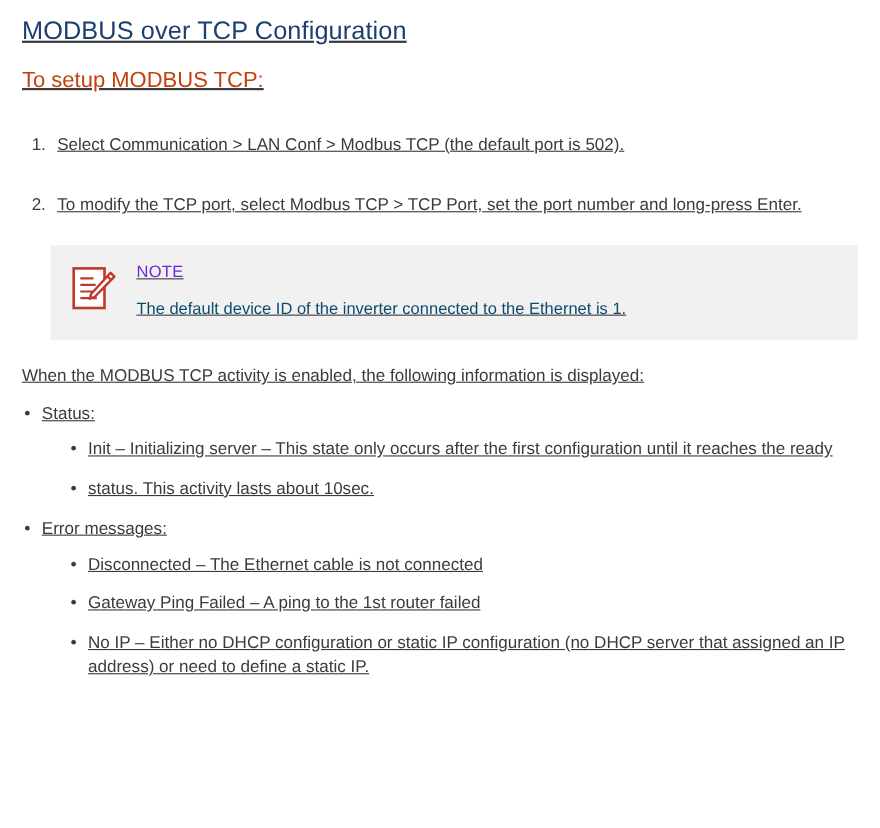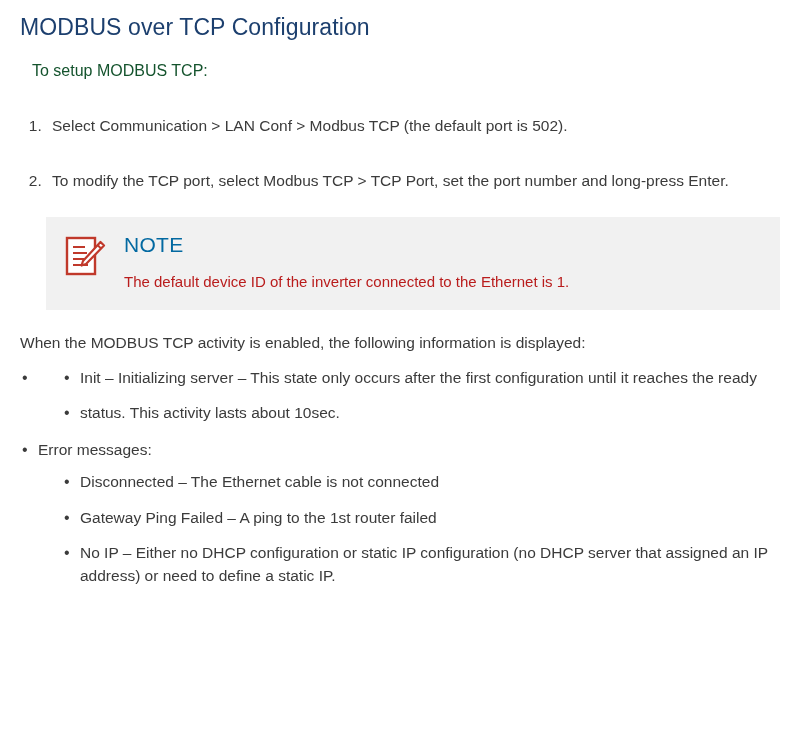--- a/index.html
+++ b/index.html
@@ -11,32 +11,33 @@
     width: 800px;
     height: 753px;
     font-family: "Liberation Sans", sans-serif;
     color: #3b3b3b;
     -webkit-font-smoothing: antialiased;
   }
   .page {
     padding: 8px 20px 0 20px;
     box-sizing: border-box;
     width: 800px;
+    text-decoration: underline;
   }
   h1.page-title {
     font-size: 23px;
     font-weight: 400;
     color: #1c3f6e;
     margin: 6px 0 18px 0;
     letter-spacing: 0.1px;
   }
   p.intro {
-    font-size: 16px;
-    color: #14532d;
-    margin: 0 0 14px 12px;
+    font-size: 20px;
+    color: #c2410c;
+    margin: 0 0 14px 0;
     line-height: 1.45;
   }
   ol.steps {
     margin: 0 0 0 0;
     padding-left: 26px;
     font-size: 15.5px;
     line-height: 1.5;
   }
   ol.steps li {
     margin-bottom: 9px;
@@ -54,28 +55,28 @@
   .note-icon {
     width: 46px;
     flex: 0 0 46px;
     padding-top: 2px;
   }
   .note-body {
     padding-left: 14px;
     flex: 1 1 auto;
   }
   .note-title {
-    font-size: 21px;
-    color: #0369a1;
+    font-size: 15px;
+    color: #6d28d9;
     margin: 0 0 14px 0;
     letter-spacing: 0.3px;
   }
   .note-text {
     font-size: 15px;
-    color: #b91c1c;
+    color: #0c4a6e;
     margin: 0;
     line-height: 1.45;
   }
   p.lead {
     font-size: 15.5px;
     margin: 20px 0 12px 0;
     line-height: 1.45;
   }
   ul.bullets {
     list-style: none;
@@ -154,20 +155,21 @@
     <div class="note-body">
       <div class="note-title">NOTE</div>
       <p class="note-text">The default device ID of the inverter connected to the Ethernet is 1.</p>
     </div>
   </div>
 
   <p class="lead">When the MODBUS TCP activity is enabled, the following information is displayed:</p>
 
   <ul class="bullets">
     <li class="top">
+      <span class="btext">Status:</span>
       <ul class="sub">
         <li>Init – Initializing server – This state only occurs after the first configuration until it reaches the ready</li>
         <li>status. This activity lasts about 10sec.</li>
       </ul>
     </li>
     <li class="top">
       <span class="btext">Error messages:</span>
       <ul class="sub">
         <li>Disconnected – The Ethernet cable is not connected</li>
         <li>Gateway Ping Failed – A ping to the 1st router failed</li>

